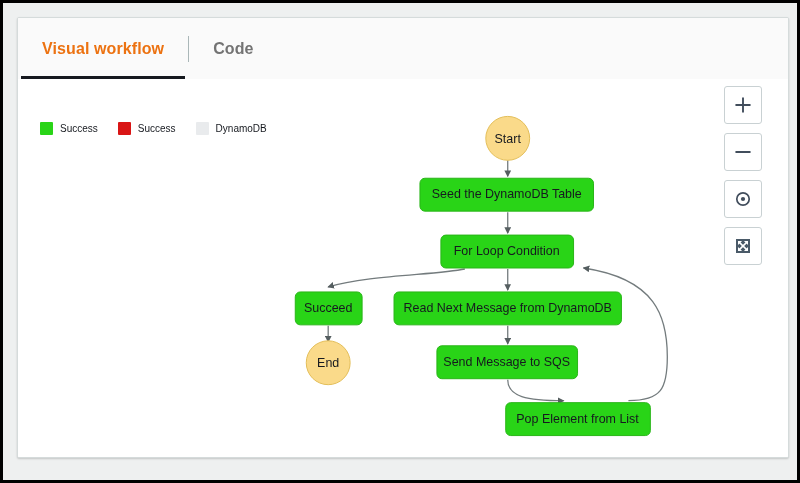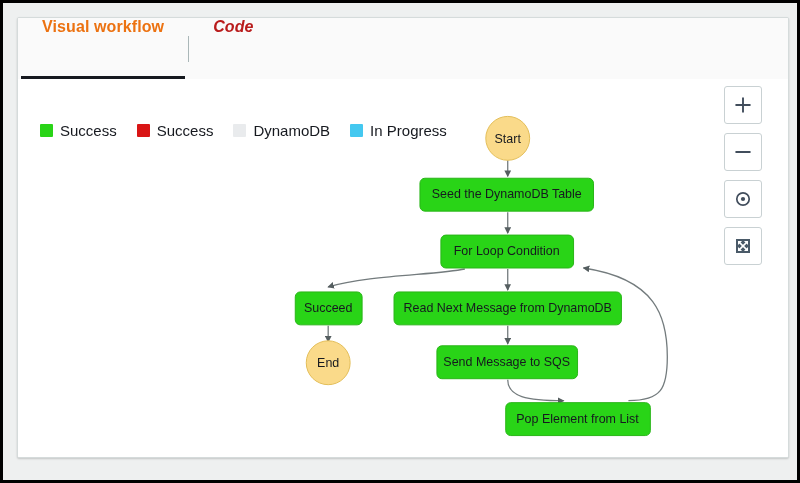--- a/index.html
+++ b/index.html
@@ -44,34 +44,33 @@
     width: 100%; height: 61px;
     background: #fafafa;
     border-bottom: 1px solid #e4e7e7;
     display: flex;
     align-items: center;
   }
   .tab {
     position: relative;
     height: 61px;
     display: flex;
-    align-items: flex-start;
+    align-items: center;
     padding: 0 24px;
     font-size: 16px;
     font-weight: bold;
     letter-spacing: 0.1px;
     cursor: pointer;
     box-sizing: border-box;
   }
   .tab.active {
     color: #ec7211;
   }
   .tab.inactive {
-    color: #b91c1c;
-    font-style: italic;
+    color: #737373;
   }
   .tab.active::after {
     content: "";
     position: absolute;
     left: 3px; right: 3px;
     bottom: -1px;
     height: 4px;
     background: #16191f;
   }
   .tab-divider {
@@ -102,21 +101,21 @@
     display: flex;
     align-items: center;
     gap: 7px;
   }
   .legend-swatch {
     width: 13px; height: 13px;
     border-radius: 1px;
     flex: 0 0 auto;
   }
   .legend-label {
-    font-size: 15px;
+    font-size: 10px;
     color: #16191f;
     white-space: nowrap;
   }
 
   
   #zoom-controls {
     position: absolute;
     right: 26px; top: 7px;
     display: flex;
     flex-direction: column;
@@ -186,24 +185,20 @@
         <div class="legend-item">
           <span class="legend-swatch" style="background:#d91515"></span>
           <span class="legend-label">Success</span>
         </div>
 
         <div class="legend-item">
           <span class="legend-swatch" style="background:#e9ebed"></span>
           <span class="legend-label">DynamoDB</span>
         </div>
 
-        <div class="legend-item">
-          <span class="legend-swatch" style="background:#44c8f0"></span>
-          <span class="legend-label">In Progress</span>
-        </div>
 
       </div>
 
       <div id="zoom-controls">
 
         <div class="zoom-btn">
           <svg width="18" height="18" viewBox="0 0 18 18">
             <path d="M9 2.4 V15.6 M2.4 9 H15.6" stroke="#414d5c" stroke-width="1.9" stroke-linecap="square"></path>
           </svg>
         </div>

